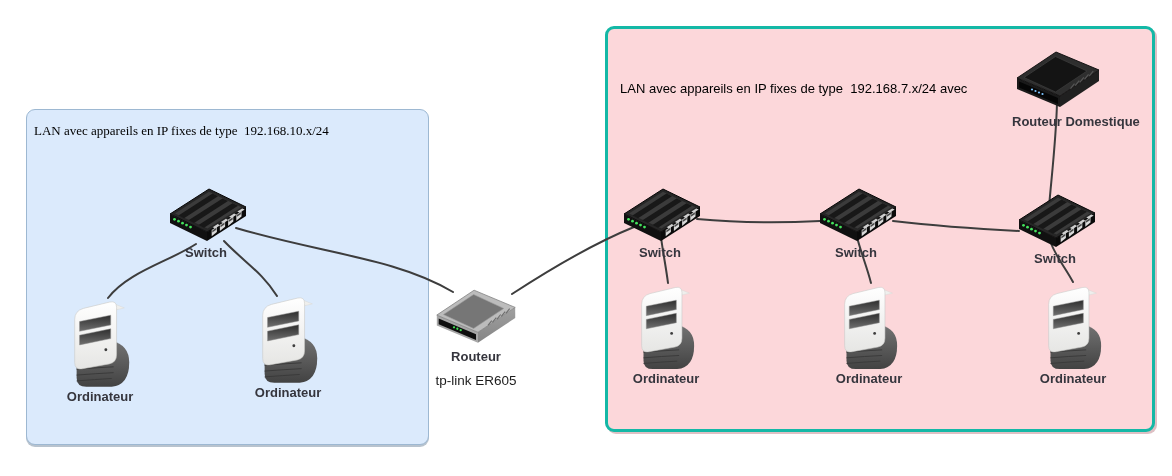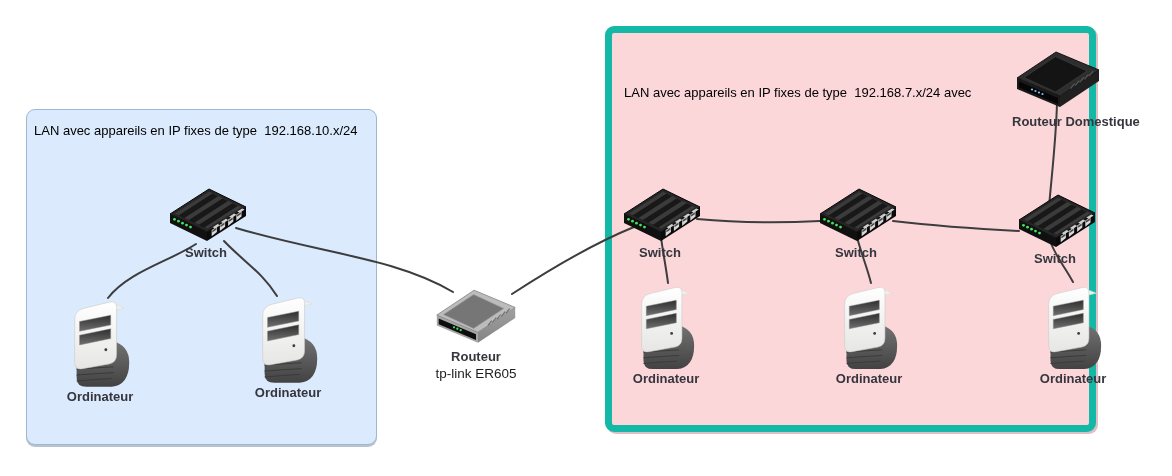--- a/index.html
+++ b/index.html
@@ -2,38 +2,39 @@
 <html><head>
 <meta charset="utf-8">
 <style>
   html,body{margin:0;padding:0;background:#ffffff;}
   .canvas{
     position:relative;width:1172px;height:476px;background:#ffffff;
     font-family:"Liberation Sans",sans-serif;overflow:hidden;
   }
   .group{position:absolute;border-radius:9px;box-sizing:border-box;}
   .group.blue{
-    left:26px;top:109px;width:351px;height:336px;
+    left:26px;top:109px;width:403px;height:336px;
     background:#dbeafc;border:1px solid #9db8d2;
     box-shadow:0 2px 0 rgba(125,145,165,.55);
+    font-family:Liberation Serif, serif;
   }
   .group.pink{
-    left:605px;top:26px;width:491px;height:406px;
-    background:#fcd7da;border:7px solid #14b8a6;
+    left:605px;top:26px;width:550px;height:406px;
+    background:#fcd7da;border:3px solid #14b8a6;
     box-shadow:2px 2px 0 rgba(190,130,138,.5);
   }
   .glabel{font-size:13px;color:#000;line-height:17px;white-space:pre-wrap;}
   .group.blue .glabel{padding:12px 7px;}
   .group.pink .glabel{padding:17px 12px;}
   svg.links{position:absolute;left:0;top:0;width:1172px;height:476px;pointer-events:none;}
   path.link{fill:none;stroke:#3d3d3d;stroke-width:2;stroke-linecap:round;}
   .node{position:absolute;text-align:center;}
   .node svg.icon{display:block;margin:0 auto;}
   .nlabel{font-weight:bold;font-size:13px;color:#35353d;margin-top:1px;white-space:nowrap;}
-  .nsub{font-size:13.5px;color:#1c1c1c;margin-top:2px;white-space:nowrap;}
+  .nsub{font-size:13.5px;color:#1c1c1c;margin-top:9px;white-space:nowrap;}
   .defs-holder{position:absolute;width:0;height:0;overflow:hidden;}
 </style>
 </head>
 <body>
 
 <svg class="defs-holder" aria-hidden="true">
   <defs>
     <linearGradient id="gWhite" x1="0" y1="0" x2="0" y2="1">
       <stop offset="0" stop-color="#ffffff"></stop>
         <stop offset="1" stop-color="#e6e6e4"></stop>

